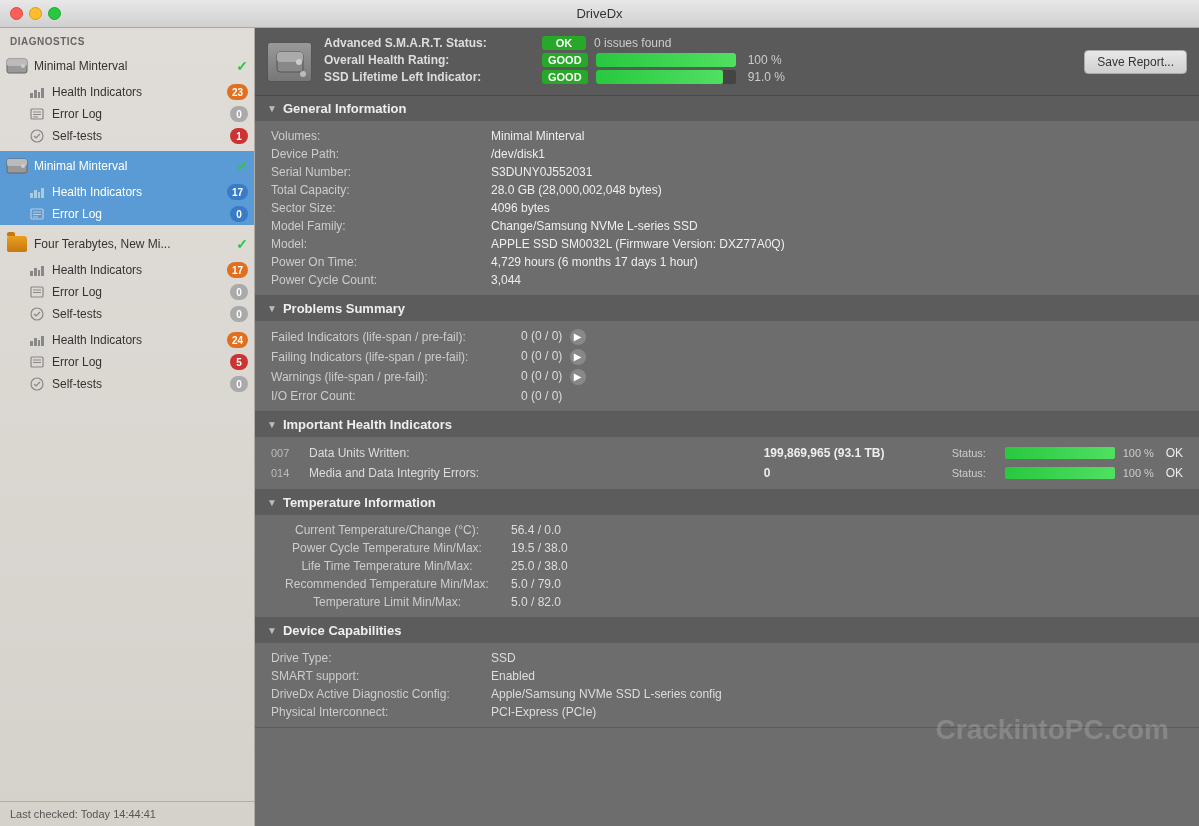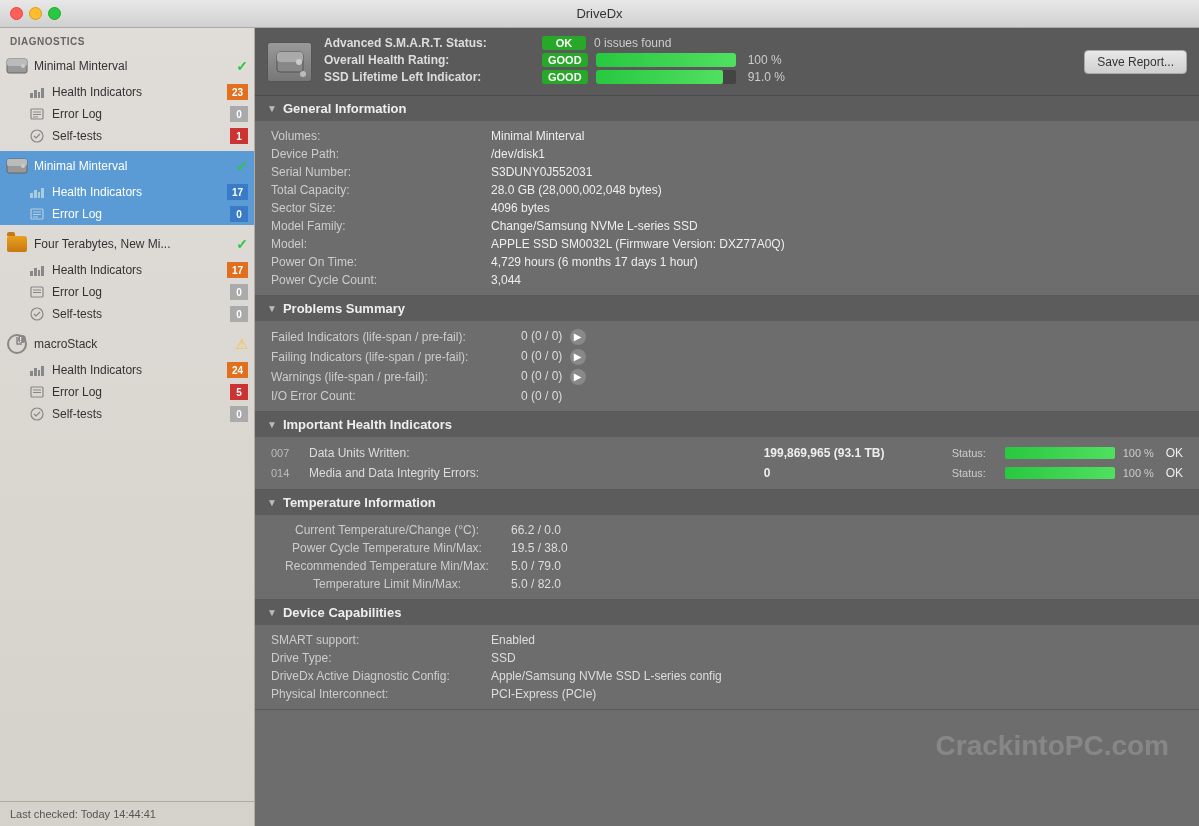--- a/index.html
+++ b/index.html
@@ -97,21 +97,21 @@
       color: #333;
       white-space: nowrap;
       overflow: hidden;
       text-overflow: ellipsis;
     }
     .badge {
       min-width: 18px;
       height: 16px;
       background: #8a8a8a;
       color: #fff;
-      border-radius: 0;
+      border-radius: 8px;
       font-size: 10px;
       font-weight: 600;
       display: flex;
       align-items: center;
       justify-content: center;
       padding: 0 5px;
       margin-left: 4px;
     }
     .badge.orange { background: #e07020; }
     .badge.zero { background: #aaa; }
@@ -496,32 +496,20 @@
           <circle cx="7" cy="7" r="6" fill="none" stroke="#888" stroke-width="1.2"></circle>
           <path d="M4 7 L6 9 L10 5" stroke="#888" stroke-width="1.2" fill="none"></path>
         </svg>
         <span style="width:8px"></span>
         <span class="item-label">Self-tests</span>
         <span class="badge zero">0</span>
       </div>
     </div>
 
     <div class="sidebar-section">
-      <div class="drive-row sidebar-item">
-        <div class="drive-icon">
-          <svg width="22" height="22" viewBox="0 0 22 22">
-            <circle cx="11" cy="11" r="9" fill="none" stroke="#888" stroke-width="2"></circle>
-            <path d="M11 4 L11 11 L16 11" stroke="#888" stroke-width="1.5" fill="none"></path>
-            <circle cx="16" cy="6" r="4" fill="#888"></circle>
-            <text x="13.5" y="9" fill="#fff" font-size="7" font-weight="bold">!</text>
-          </svg>
-        </div>
-        <span class="item-label">macroStack</span>
-        <span class="warn-icon">⚠</span>
-      </div>
       <div class="sidebar-item" style="padding-left: 30px;">
         <div class="bar-chart-icon">
           <span style="height:5px"></span>
             <span style="height:8px"></span>
             <span style="height:6px"></span>
             <span style="height:10px"></span>
         </div>
         <span style="width:8px"></span>
         <span class="item-label">Health Indicators</span>
         <span class="badge orange">24</span>
@@ -698,25 +686,29 @@
     <div class="section">
       <div class="section-header">
         <span class="section-triangle">▼</span>
         <span class="section-title">Temperature Information</span>
       </div>
       <div class="section-body">
         <table class="temp-table">
           <tbody id="temperature-rows">
               <tr>
                 <td>Current Temperature/Change (°C):</td>
-                <td>66.2 / 0.0</td>
+                <td>56.4 / 0.0</td>
               </tr>
               <tr>
                 <td>Power Cycle Temperature Min/Max:</td>
                 <td>19.5 / 38.0</td>
+              </tr>
+              <tr>
+                <td>Life Time Temperature Min/Max:</td>
+                <td>25.0 / 38.0</td>
               </tr>
               <tr>
                 <td>Recommended Temperature Min/Max:</td>
                 <td>5.0  / 79.0</td>
               </tr>
               <tr>
                 <td>Temperature Limit Min/Max:</td>
                 <td>5.0  / 82.0</td>
               </tr>
             </tbody>
@@ -726,36 +718,36 @@
 
     <div class="section">
       <div class="section-header">
         <span class="section-triangle">▼</span>
         <span class="section-title">Device Capabilities</span>
       </div>
       <div class="section-body">
         <table class="cap-table">
           <tbody id="capabilities-rows">
               <tr>
+                <td>Drive Type:</td>
+                <td>SSD</td>
+              </tr>
+              <tr>
                 <td>SMART support:</td>
                 <td>Enabled</td>
               </tr>
               <tr>
-                <td>Drive Type:</td>
-                <td>SSD</td>
-              </tr>
-              <tr>
                 <td>DriveDx Active Diagnostic Config:</td>
                 <td>Apple/Samsung NVMe SSD L-series config</td>
               </tr>
               <tr>
                 <td>Physical Interconnect:</td>
                 <td>PCI-Express (PCIe)</td>
               </tr>
             </tbody>
         </table>
       </div>
     </div>
 
-    <div class="watermark" style="position:fixed; bottom:64px; right:30px; font-size:28px; color:rgba(255,255,255,0.18); font-weight:700; pointer-events:none; z-index:10;">CrackintoPC.com</div>
+    <div class="watermark" style="position:fixed; bottom:80px; right:30px; font-size:28px; color:rgba(255,255,255,0.18); font-weight:700; pointer-events:none; z-index:10;">CrackintoPC.com</div>
 
   </div>
 </div>
 
 </body></html>

